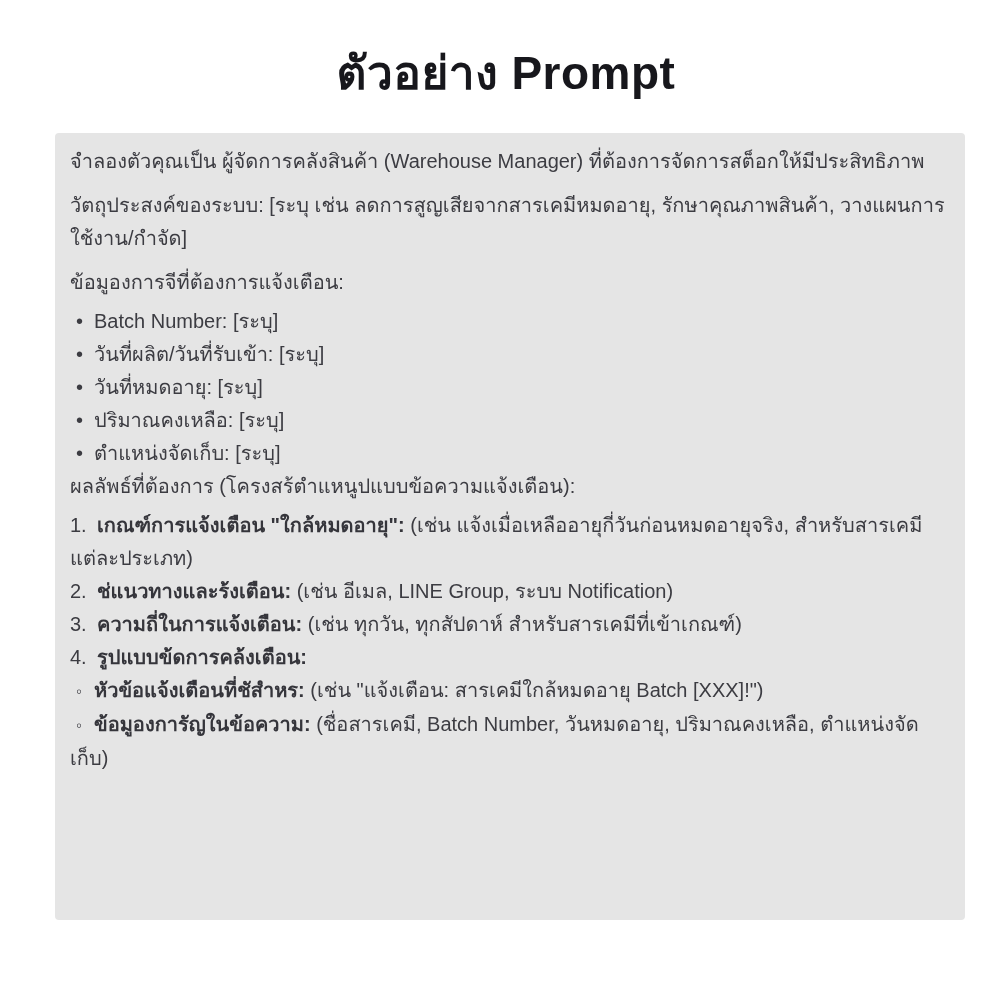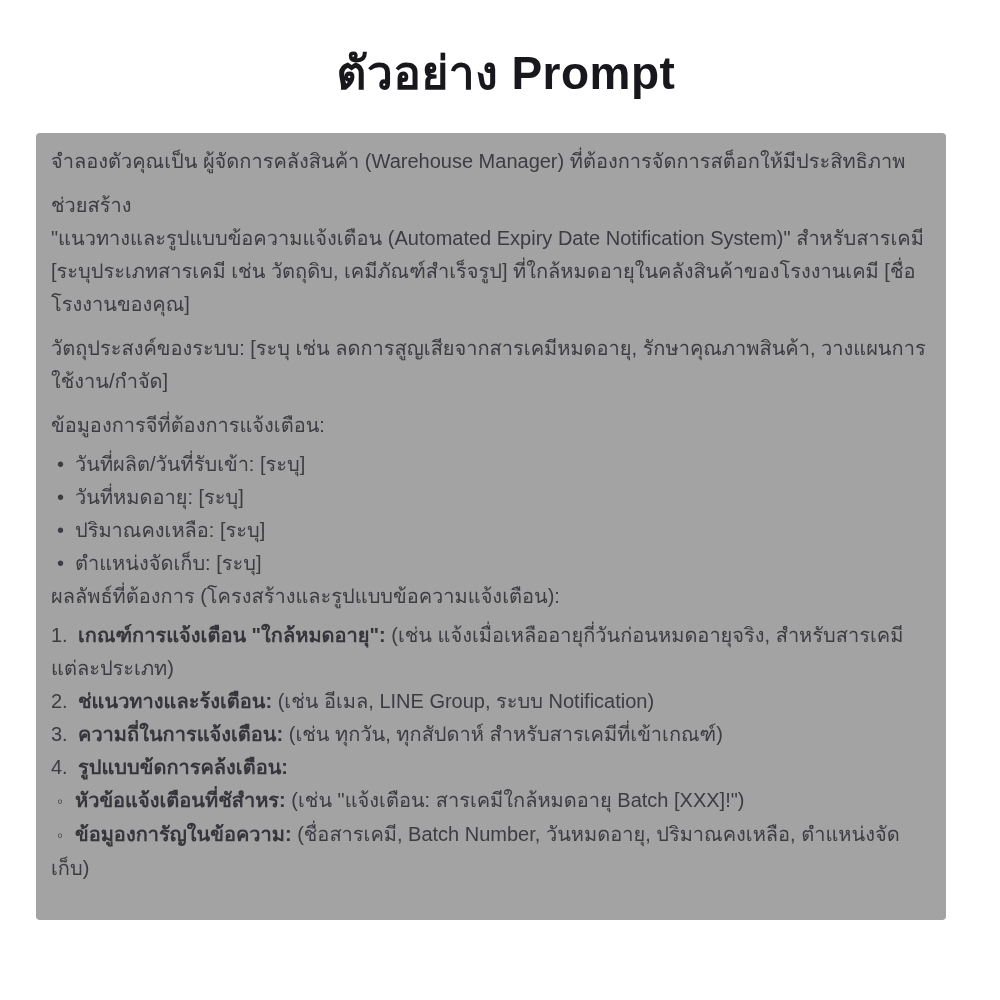--- a/index.html
+++ b/index.html
@@ -16,23 +16,23 @@
     position:absolute;
     top:36px;left:12px;right:0;
     text-align:center;
     font-size:46px;
     font-weight:bold;
     letter-spacing:0.5px;
     color:#17171c;
   }
   .panel{
     position:absolute;
-    left:36px;top:133px;
+    left:55px;top:133px;
     width:910px;height:787px;
-    background:#a3a3a3;
+    background:#e5e5e5;
     border-radius:4px;
     box-sizing:border-box;
     padding:12px 15px 0 15px;
     overflow:hidden;
     font-size:20px;
     line-height:33px;
   }
   .panel p{margin:0 0 11px 0;}
   .panel p.tight{margin-bottom:6px;}
   ul.plain{list-style:none;margin:0 0 0 0;padding:0;}
@@ -46,37 +46,34 @@
 <body>
 
 <div>
 
   <h1 class="title">ตัวอย่าง Prompt</h1>
 
   <div class="panel">
 
     <p>จำลองตัวคุณเป็น ผู้จัดการคลังสินค้า (Warehouse Manager) ที่ต้องการจัดการสต็อกให้มีประสิทธิภาพ</p>
 
-    <p>
-      <span>ช่วยสร้าง</span><br>
-      <span>"แนวทางและรูปแบบข้อความแจ้งเตือน (Automated Expiry Date Notification System)" สำหรับสารเคมี [ระบุประเภทสารเคมี เช่น วัตถุดิบ, เคมีภัณฑ์สำเร็จรูป] ที่ใกล้หมดอายุในคลังสินค้าของโรงงานเคมี [ชื่อโรงงานของคุณ]</span>
-    </p>
 
     <p>วัตถุประสงค์ของระบบ: [ระบุ เช่น ลดการสูญเสียจากสารเคมีหมดอายุ, รักษาคุณภาพสินค้า, วางแผนการใช้งาน/กำจัด]</p>
 
     <p class="tight">ข้อมูองการจีที่ต้องการแจ้งเตือน:</p>
 
     <ul class="plain">
+      <li><span class="mk">•</span><span>Batch Number: [ระบุ]</span></li>
       <li><span class="mk">•</span><span>วันที่ผลิต/วันที่รับเข้า: [ระบุ]</span></li>
       <li><span class="mk">•</span><span>วันที่หมดอายุ: [ระบุ]</span></li>
       <li><span class="mk">•</span><span>ปริมาณคงเหลือ: [ระบุ]</span></li>
       <li><span class="mk">•</span><span>ตำแหน่งจัดเก็บ: [ระบุ]</span></li>
     </ul>
 
-    <p class="tight" style="margin-top:0">ผลลัพธ์ที่ต้องการ (โครงสร้างและรูปแบบข้อความแจ้งเตือน):</p>
+    <p class="tight" style="margin-top:0">ผลลัพธ์ที่ต้องการ (โครงสร้ตำแหนูปแบบข้อความแจ้งเตือน):</p>
 
     <div>
       <div><span class="num">1.</span><b>เกณฑ์การแจ้งเตือน "ใกล้หมดอายุ":</b><span> (เช่น แจ้งเมื่อเหลืออายุกี่วันก่อนหมดอายุจริง, สำหรับสารเคมีแต่ละประเภท)</span></div>
       <div><span class="num">2.</span><b>ช่แนวทางและร้งเตือน:</b><span> (เช่น อีเมล, LINE Group, ระบบ Notification)</span></div>
       <div><span class="num">3.</span><b>ความถี่ในการแจ้งเตือน:</b><span> (เช่น ทุกวัน, ทุกสัปดาห์ สำหรับสารเคมีที่เข้าเกณฑ์)</span></div>
       <div><span class="num">4.</span><b>รูปแบบข้ดการคล้งเตือน:</b><span></span></div>
     </div>
 
     <div>
       <div><span class="mk sub">◦</span><b>หัวข้อแจ้งเตือนที่ชัสำหร:</b><span> (เช่น "แจ้งเตือน: สารเคมีใกล้หมดอายุ Batch [XXX]!")</span></div>

